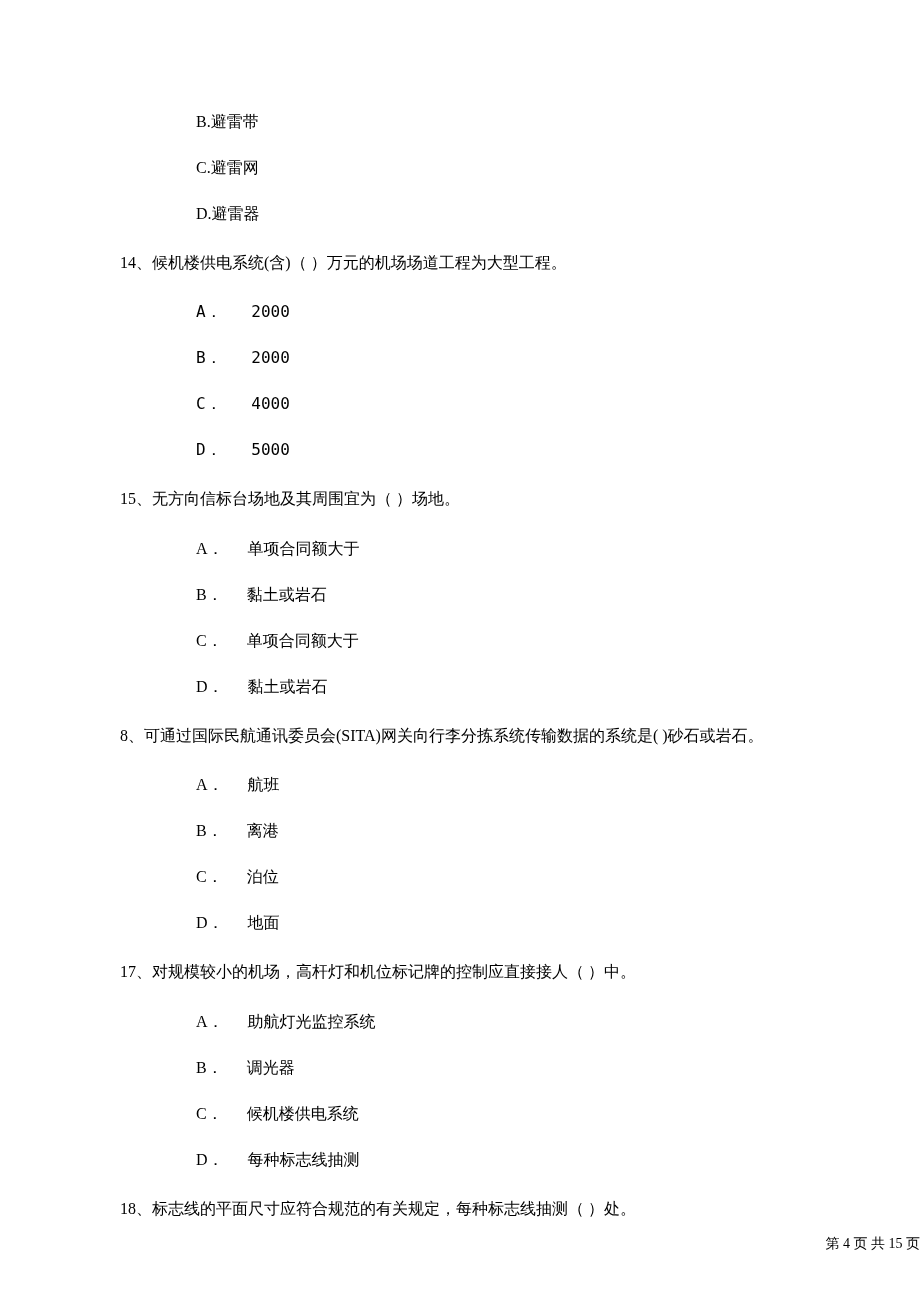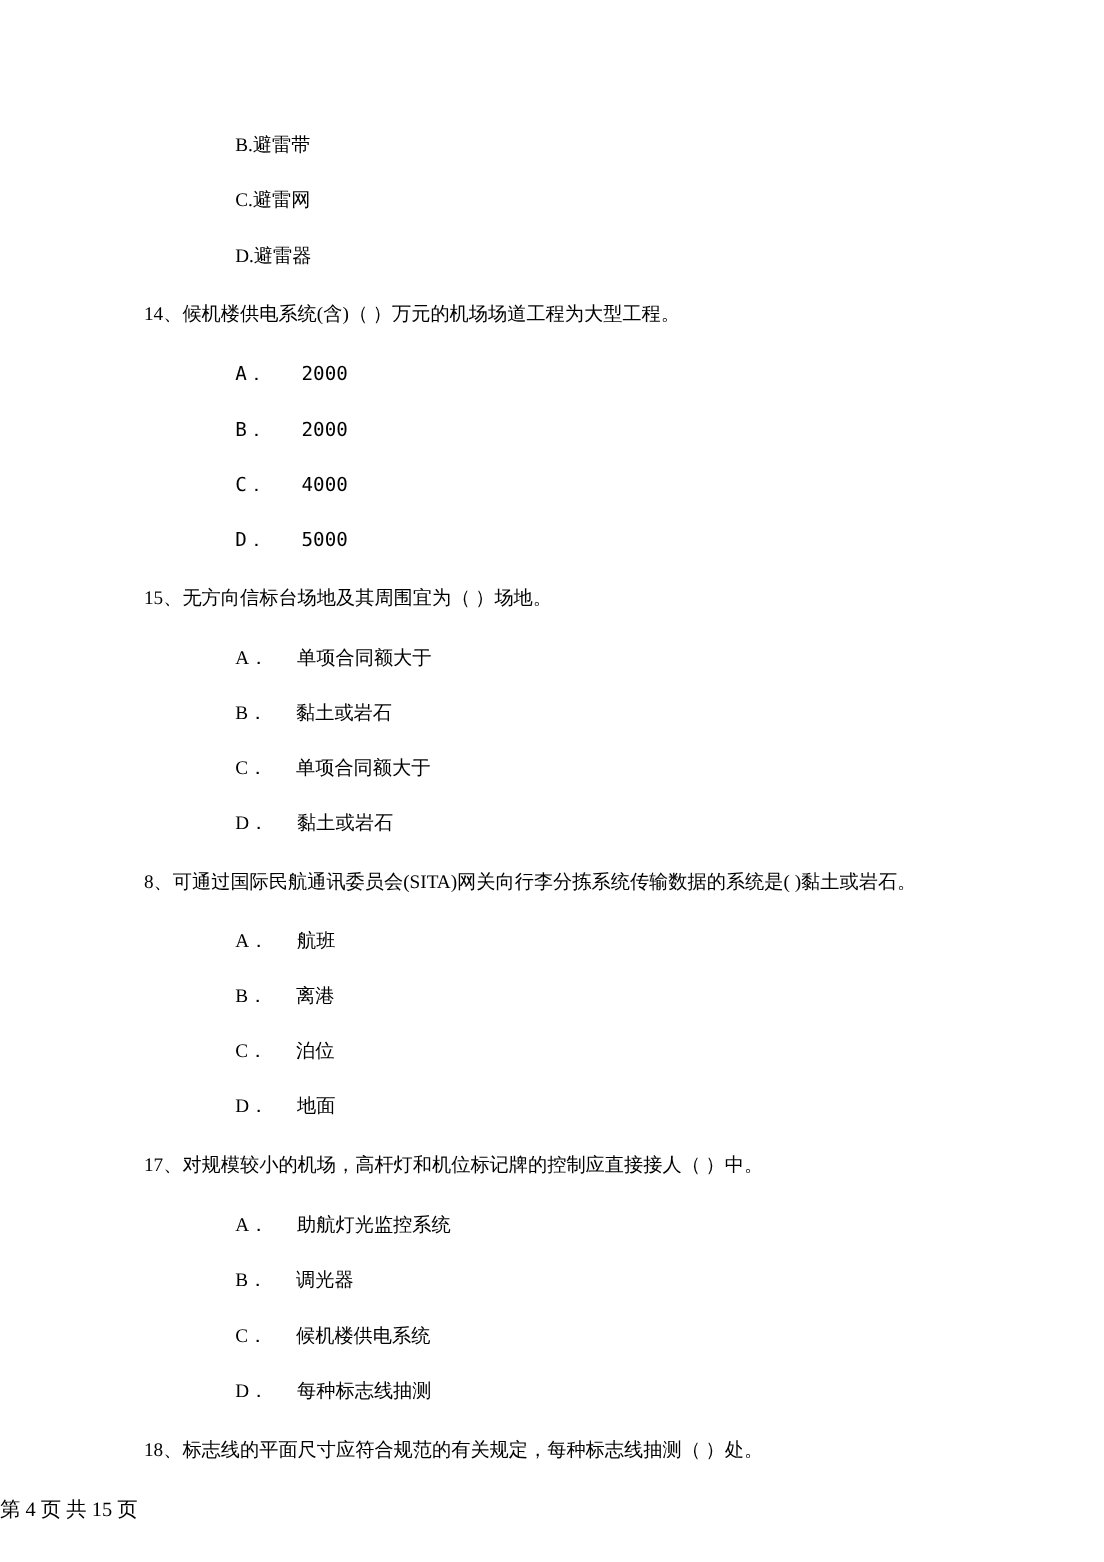--- a/index.html
+++ b/index.html
@@ -32,25 +32,25 @@
     }
     .option-letter {
       display: inline;
     }
     .option-text {
       display: inline;
       margin-left: 20px;
     }
     .page-footer {
       position: absolute;
-      bottom: 32px;
+      bottom: 48px;
       left: 0;
       width: 100%;
-      text-align: left;
-      font-size: 17px;
+      text-align: right;
+      font-size: 14px;
     }
     .mono {
       font-family: "SimSun", "宋体", monospace;
     }
   </style>
 </head>
 <body>
 
 <div class="option-indent-1">
   <span>B.避雷带</span>
@@ -88,21 +88,21 @@
   <span class="option-letter">B．</span> <span class="option-text">黏土或岩石</span>
 </div>
 <div class="option-indent-2">
   <span class="option-letter">C．</span> <span class="option-text">单项合同额大于</span>
 </div>
 <div class="option-indent-2">
   <span class="option-letter">D．</span> <span class="option-text">黏土或岩石</span>
 </div>
 
 <div class="question">
-  <span>8、</span><span>可通过国际民航通讯委员会(SITA)网关向行李分拣系统传输数据的系统是(     )黏土或岩石。</span>
+  <span>8、</span><span>可通过国际民航通讯委员会(SITA)网关向行李分拣系统传输数据的系统是(     )砂石或岩石。</span>
 </div>
 <div class="option-indent-2">
   <span class="option-letter">A．</span> <span class="option-text">航班</span>
 </div>
 <div class="option-indent-2">
   <span class="option-letter">B．</span> <span class="option-text">离港</span>
 </div>
 <div class="option-indent-2">
   <span class="option-letter">C．</span> <span class="option-text">泊位</span>
 </div>

